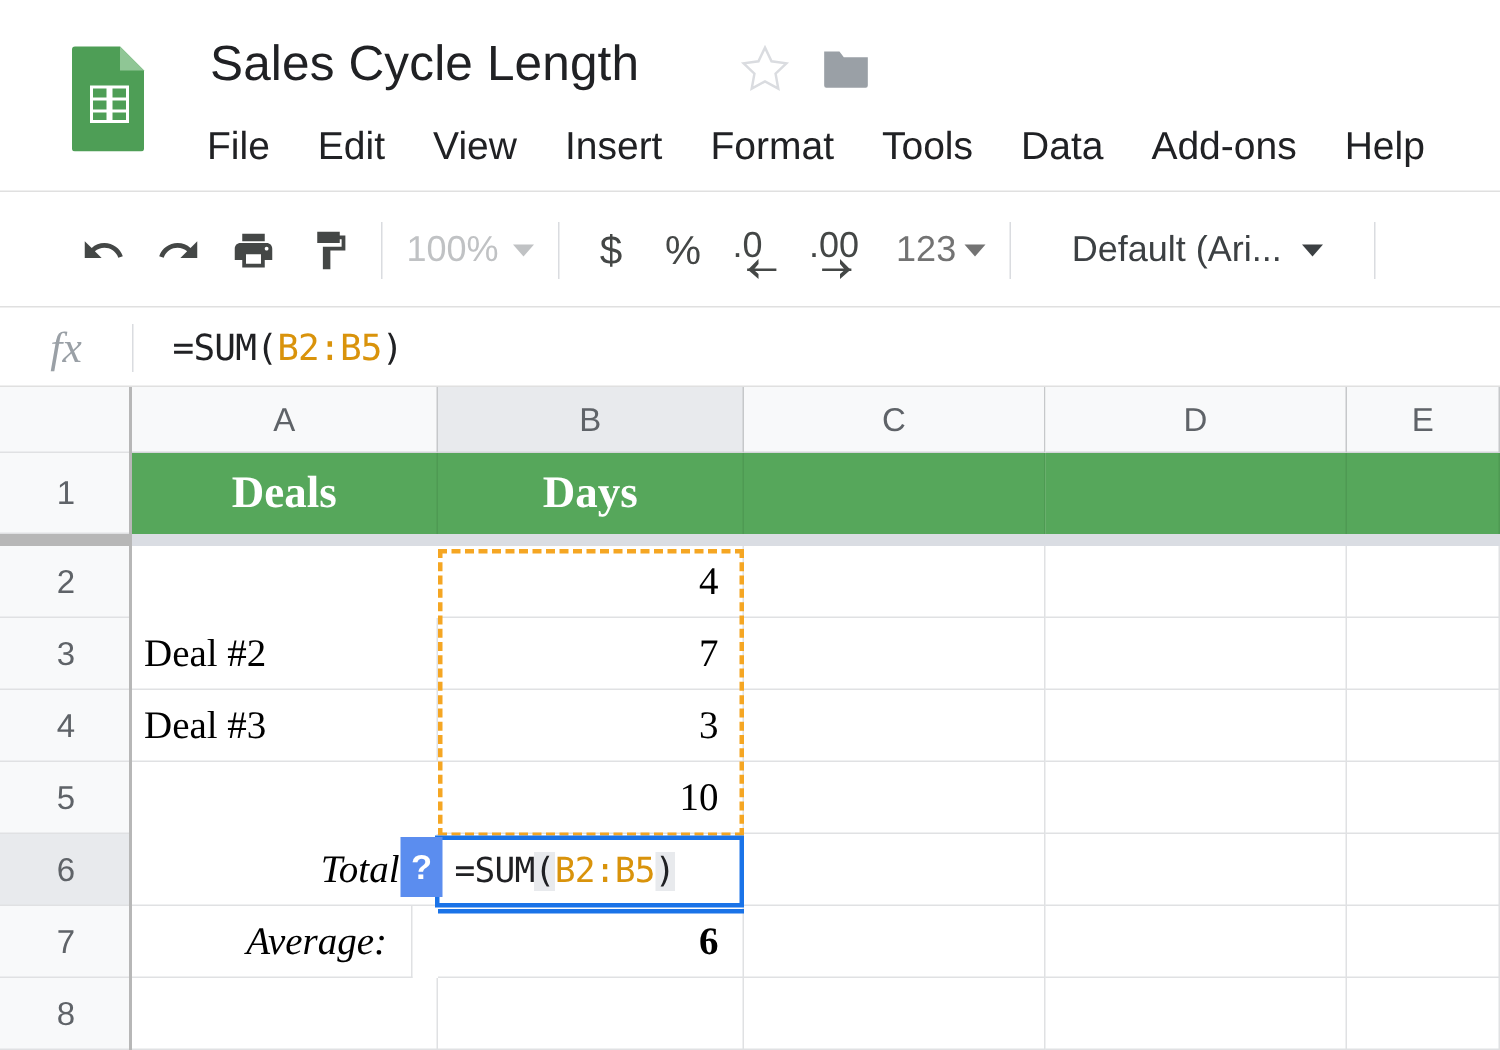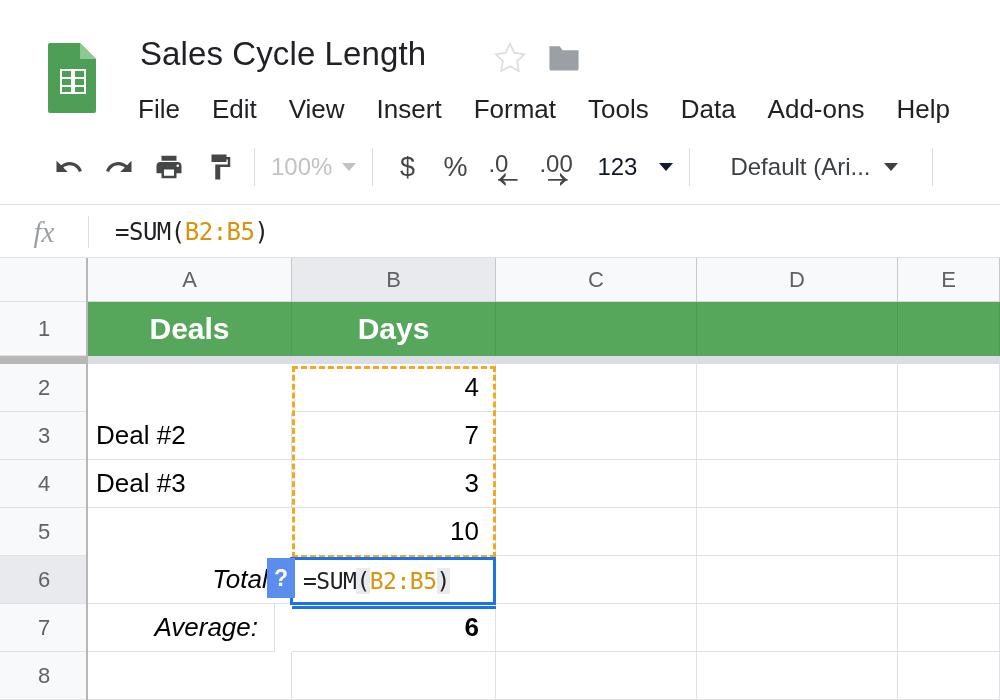--- a/index.html
+++ b/index.html
@@ -9,21 +9,21 @@
     width: 1000px; height: 700px;
     overflow: hidden;
     background: #ffffff;
     font-family: "Liberation Sans", sans-serif;
     -webkit-font-smoothing: antialiased;
   }
   #app { position: relative; width: 1000px; height: 700px; }
 
   
   .titlebar {
-    position: absolute; left: 0; top: 12px; width: 1000px; height: 128px;
+    position: absolute; left: 0; top: 0; width: 1000px; height: 128px;
     background: #fff;
   }
   .sheets-logo {
     position: absolute; left: 46px; top: 29px; width: 54px; height: 72px;
   }
   .doc-title {
     position: absolute; left: 140px; top: 20px;
     font-size: 33px; color: #202124; line-height: 44px;
     white-space: nowrap; letter-spacing: .1px;
   }
@@ -106,21 +106,21 @@
   }
   .rowhead.active { background: #e8eaed; }
   .rowhead-border {
     position: absolute; left: 0; top: 0; width: 88px; height: 442px;
     border-right: 2px solid #b7b7b7; pointer-events: none;
   }
 
   .cell {
     position: absolute; border-right: 1px solid #e0e1e3; border-bottom: 1px solid #e0e1e3;
     display: flex; align-items: center; overflow: hidden;
-    font-size: 26px; color: #000; padding: 0 8px;
+    font-size: 26px; color: #000; padding: 0 8px; font-family: Liberation Serif, serif;
   }
   .cell.hdr {
     background: #56a75b; color: #fff; font-weight: bold; font-size: 30px;
     justify-content: center; border-right-color: #4e9a53; border-bottom: none;
   }
   .cell.right { justify-content: flex-end; padding-right: 16px; }
   .cell.ital { font-style: italic; font-weight: 500; }
   .cell.bold { font-weight: bold; }
 
   .frozen-bar {
@@ -252,21 +252,21 @@
       </svg>
     </div>
     <div class="tb-btn" style="width:58px;position:relative">
       <span style="font-size:24px;color:#444746;position:absolute;top:8px;left:6px">.00</span>
       <svg style="position:absolute;bottom:5px;left:14px" width="26" height="16" viewBox="0 0 24 14" fill="currentColor">
         <path d="M1 7h18v1.6H1z"></path>
           <path d="M12 1.2 L18.5 7.8 L12 13.4 v-3 L15 7.8 L12 4.2 z"></path>
       </svg>
     </div>
 
-    <div class="tb-zoom" style="color:#0f172a;gap:22px">
+    <div class="tb-zoom" style="color:#737373;gap:6px">
       <span>123</span>
       <span class="caret-sm"></span>
     </div>
 
     <div class="tb-sep"></div>
     <div style="width:20px"></div>
 
     <div class="tb-font">
       <span>Default (Ari...</span>
       <span class="caret-sm"></span>

